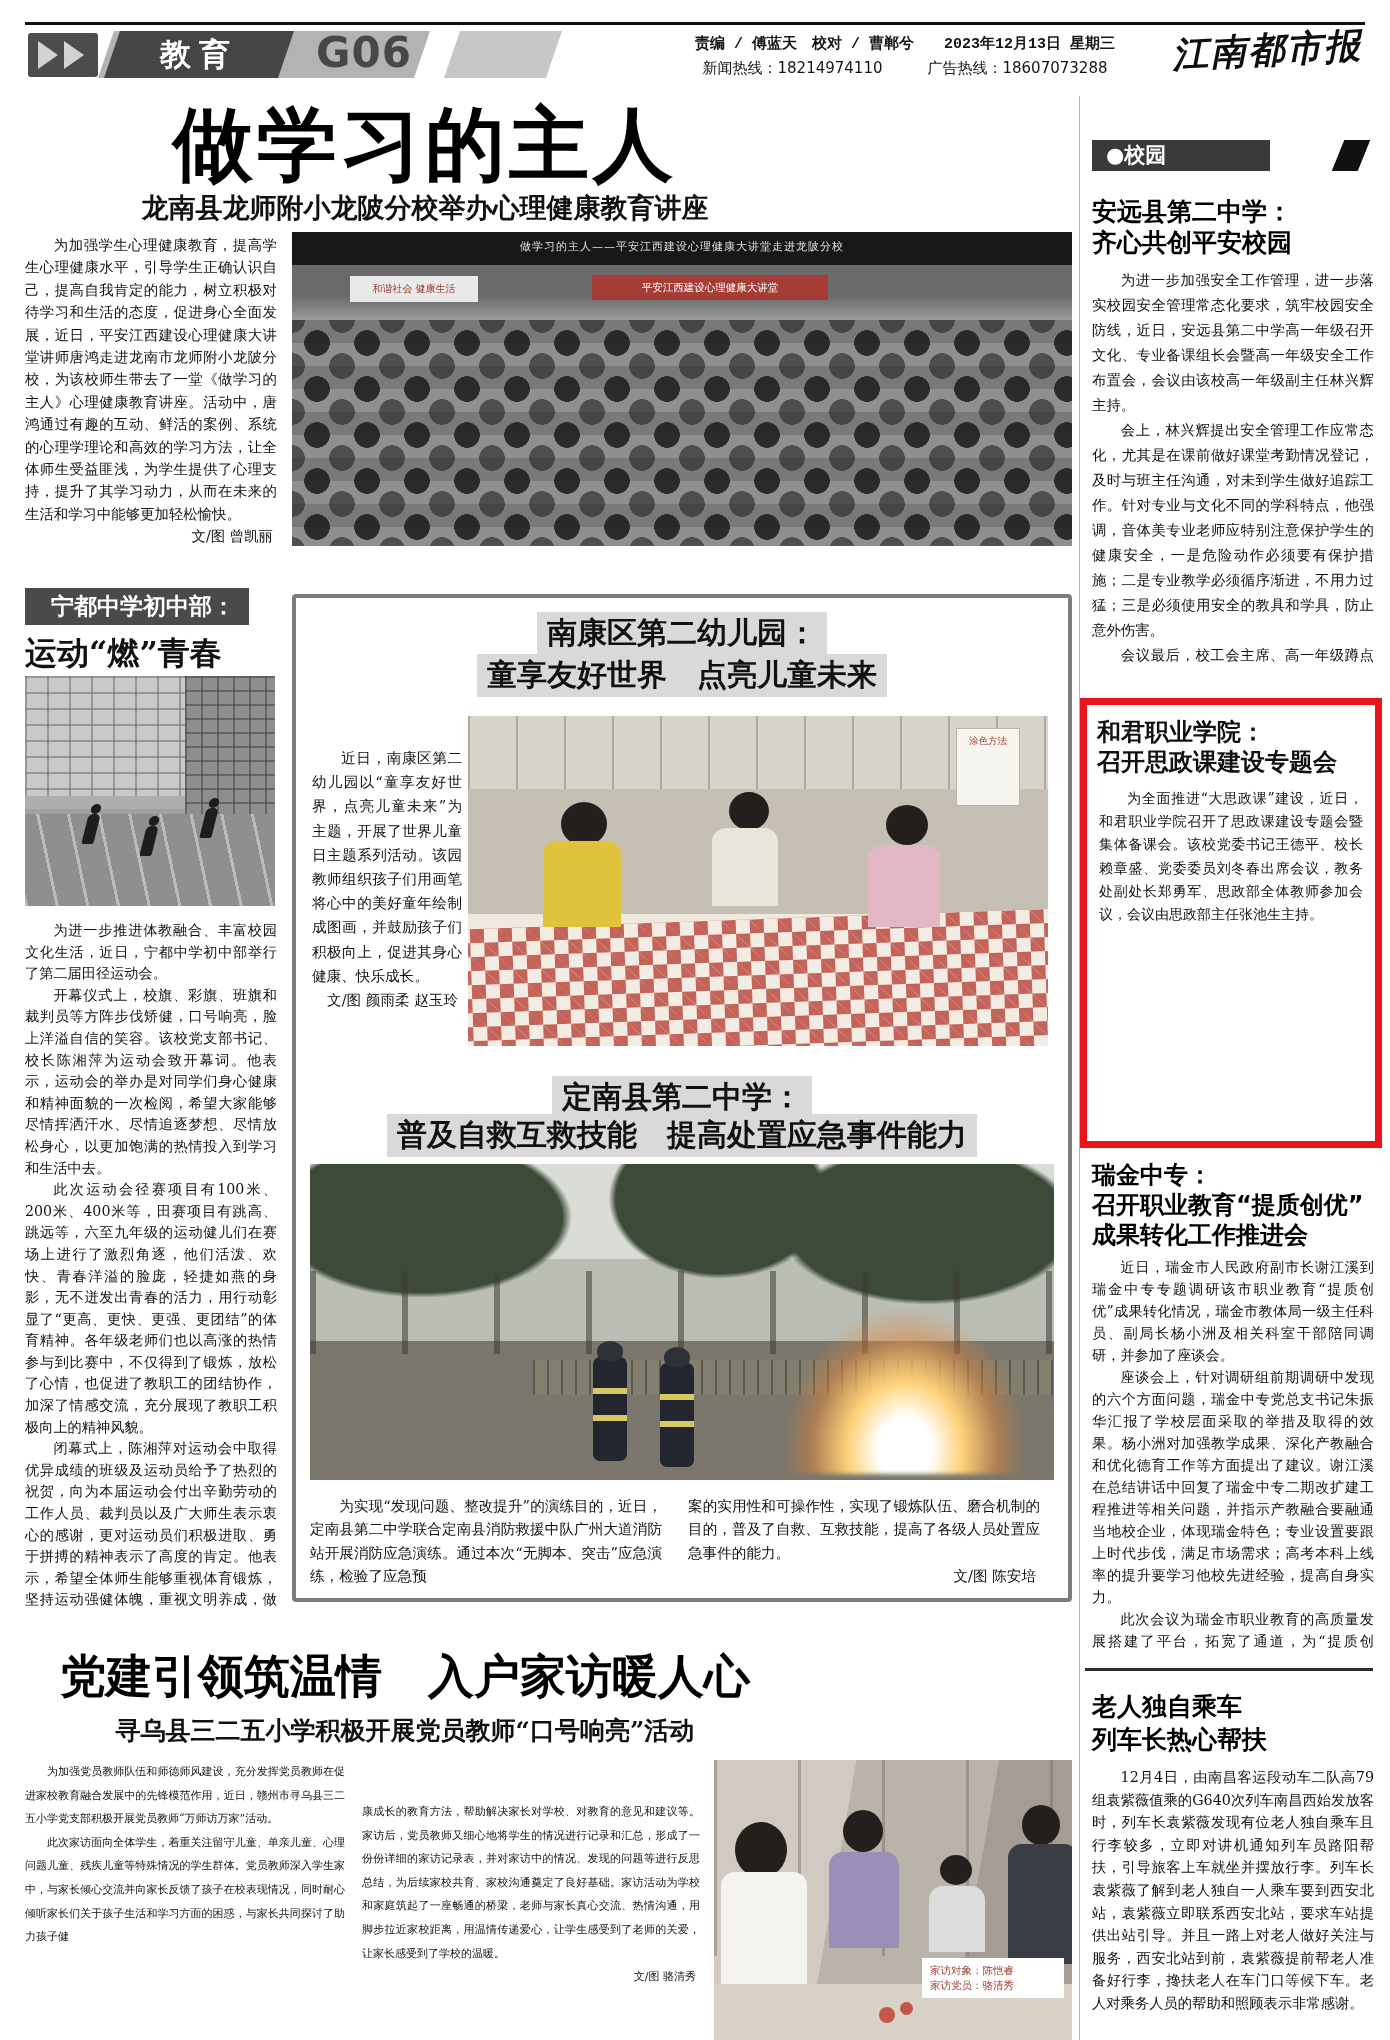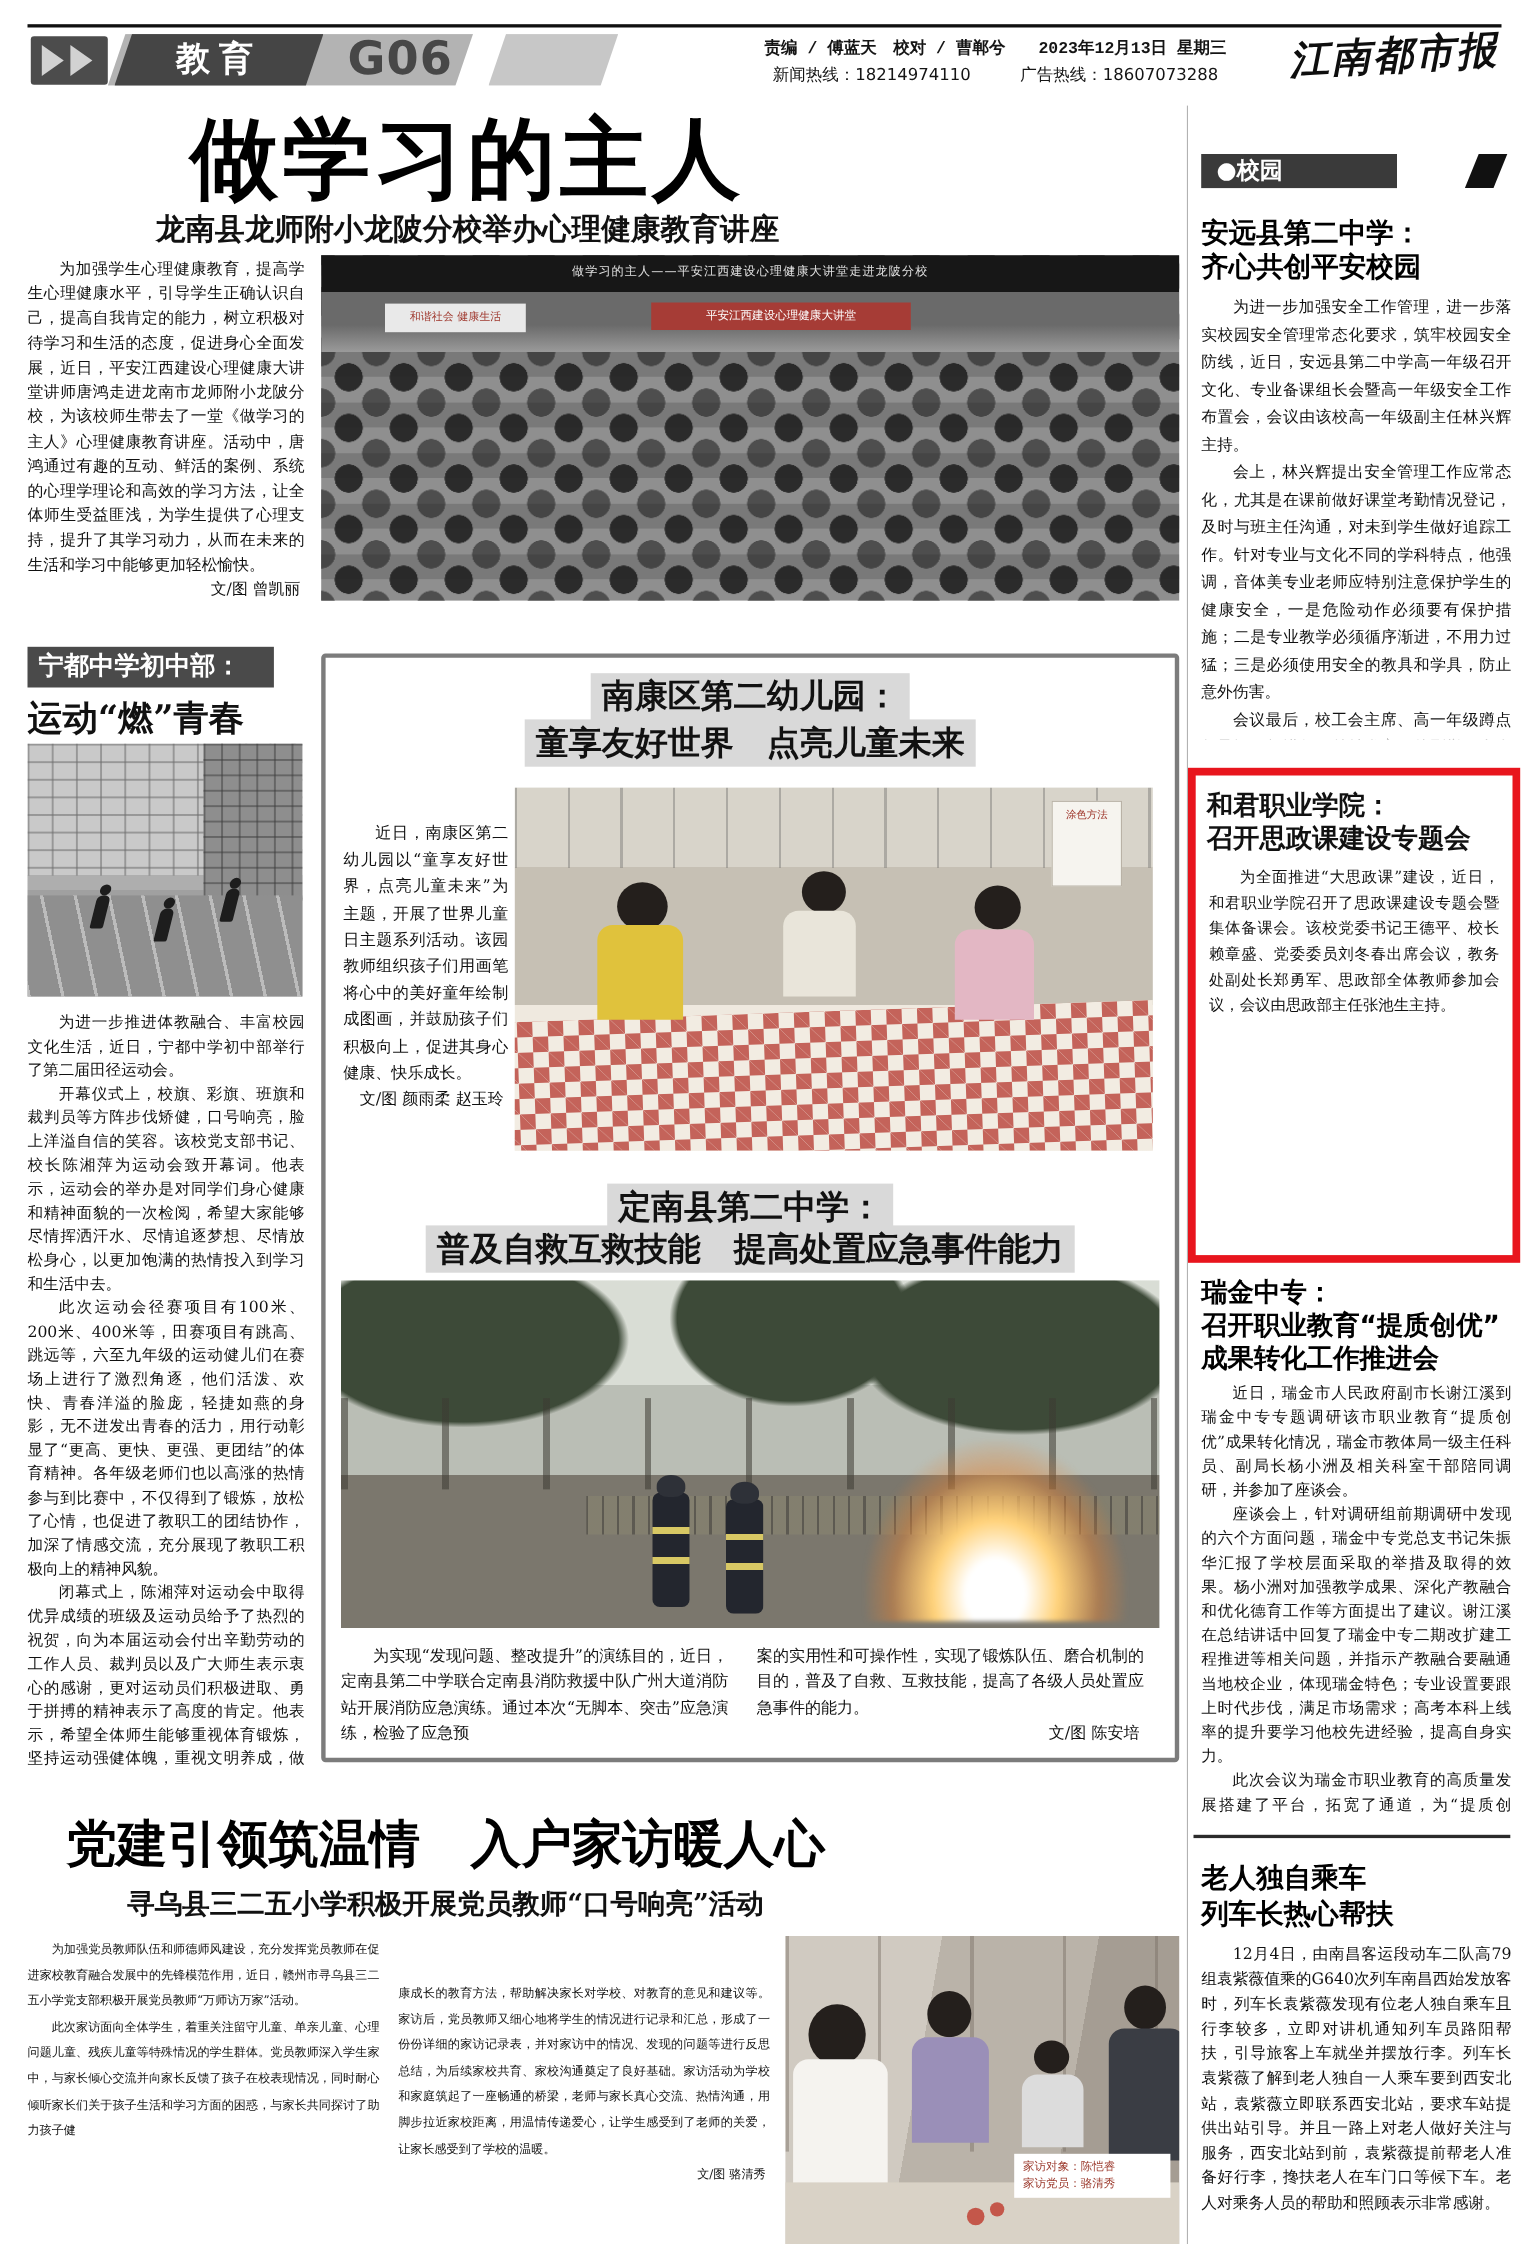--- a/index.html
+++ b/index.html
@@ -47,21 +47,21 @@
              background:linear-gradient(#171717 0 38%,#6a6a6a 38% 72%,#9a9a9a);}
   .ph1-screen{position:absolute;left:0;top:7px;width:100%;text-align:center;color:#f2f2f2;
               font-size:11px;letter-spacing:1px;opacity:.92;}
   .ph1-white{position:absolute;left:58px;top:44px;width:128px;height:26px;background:#e9e9e9;
              color:#a03a30;font-size:10px;line-height:26px;text-align:center;}
   .ph1-red{position:absolute;left:300px;top:43px;width:236px;height:25px;background:#a63c36;
            color:#fff;font-size:10.5px;line-height:25px;text-align:center;}
 
   
   .nd-bar{left:25px;top:588px;width:224px;height:37px;background:#4a4a4a;color:#fff;
-          font-weight:900;font-size:23px;line-height:37px;padding-left:10px;box-sizing:border-box;}
+          font-weight:900;font-size:23px;line-height:37px;padding-left:26px;box-sizing:border-box;}
   .nd-hl{left:25px;top:632px;width:260px;font-weight:900;font-size:32px;}
   .ph2{left:25px;top:676px;width:250px;height:230px;
        background:linear-gradient(#c9c9c9 0 52%,#aeaeae 52% 58%,#a0a0a0 58%);}
   .ph2-win{position:absolute;left:0;top:0;width:100%;height:52%;
            background-image:linear-gradient(rgba(110,110,110,.55) 2px,rgba(0,0,0,0) 2px),
                             linear-gradient(90deg,rgba(110,110,110,.55) 2px,rgba(0,0,0,0) 2px);
            background-size:22px 16px;}
   .ph2-bld{position:absolute;right:0;top:0;width:36%;height:62%;background:#8e8e8e;
            background-image:linear-gradient(rgba(60,60,60,.5) 2px,rgba(0,0,0,0) 2px),
                             linear-gradient(90deg,rgba(60,60,60,.5) 2px,rgba(0,0,0,0) 2px);

